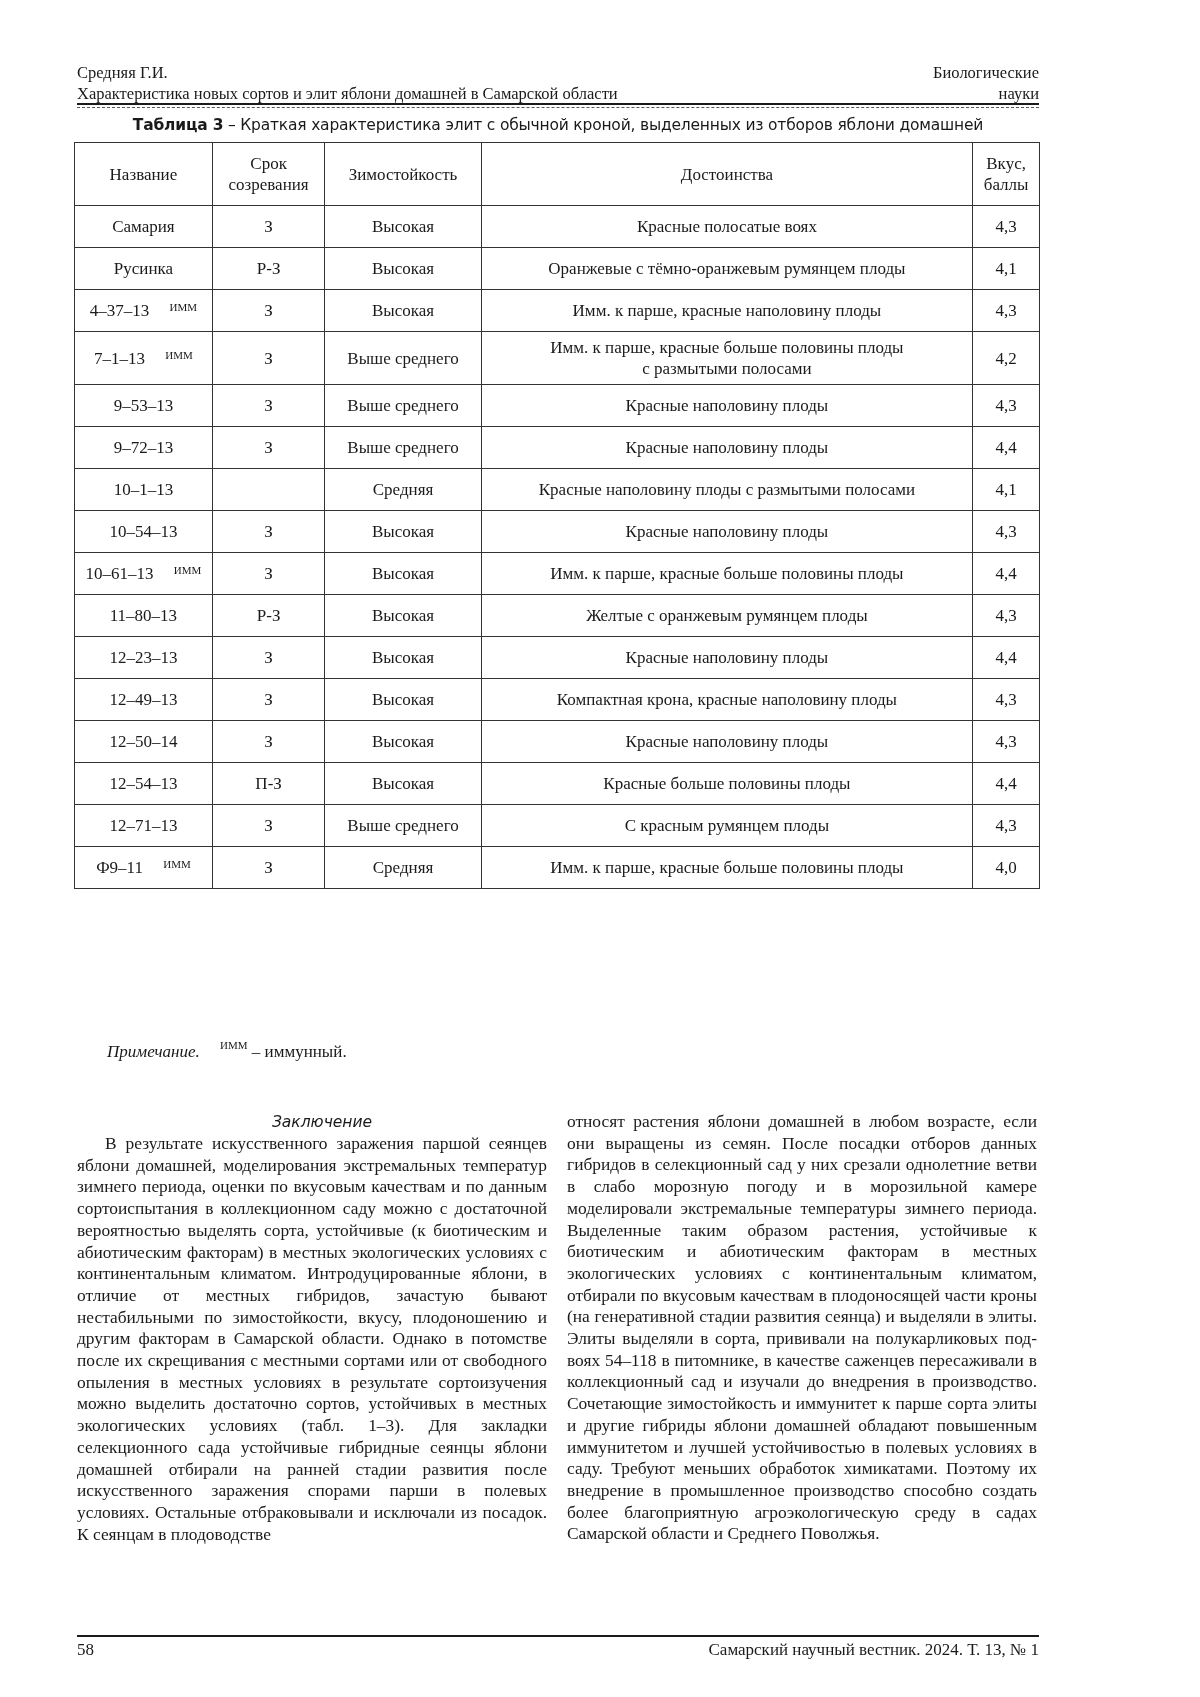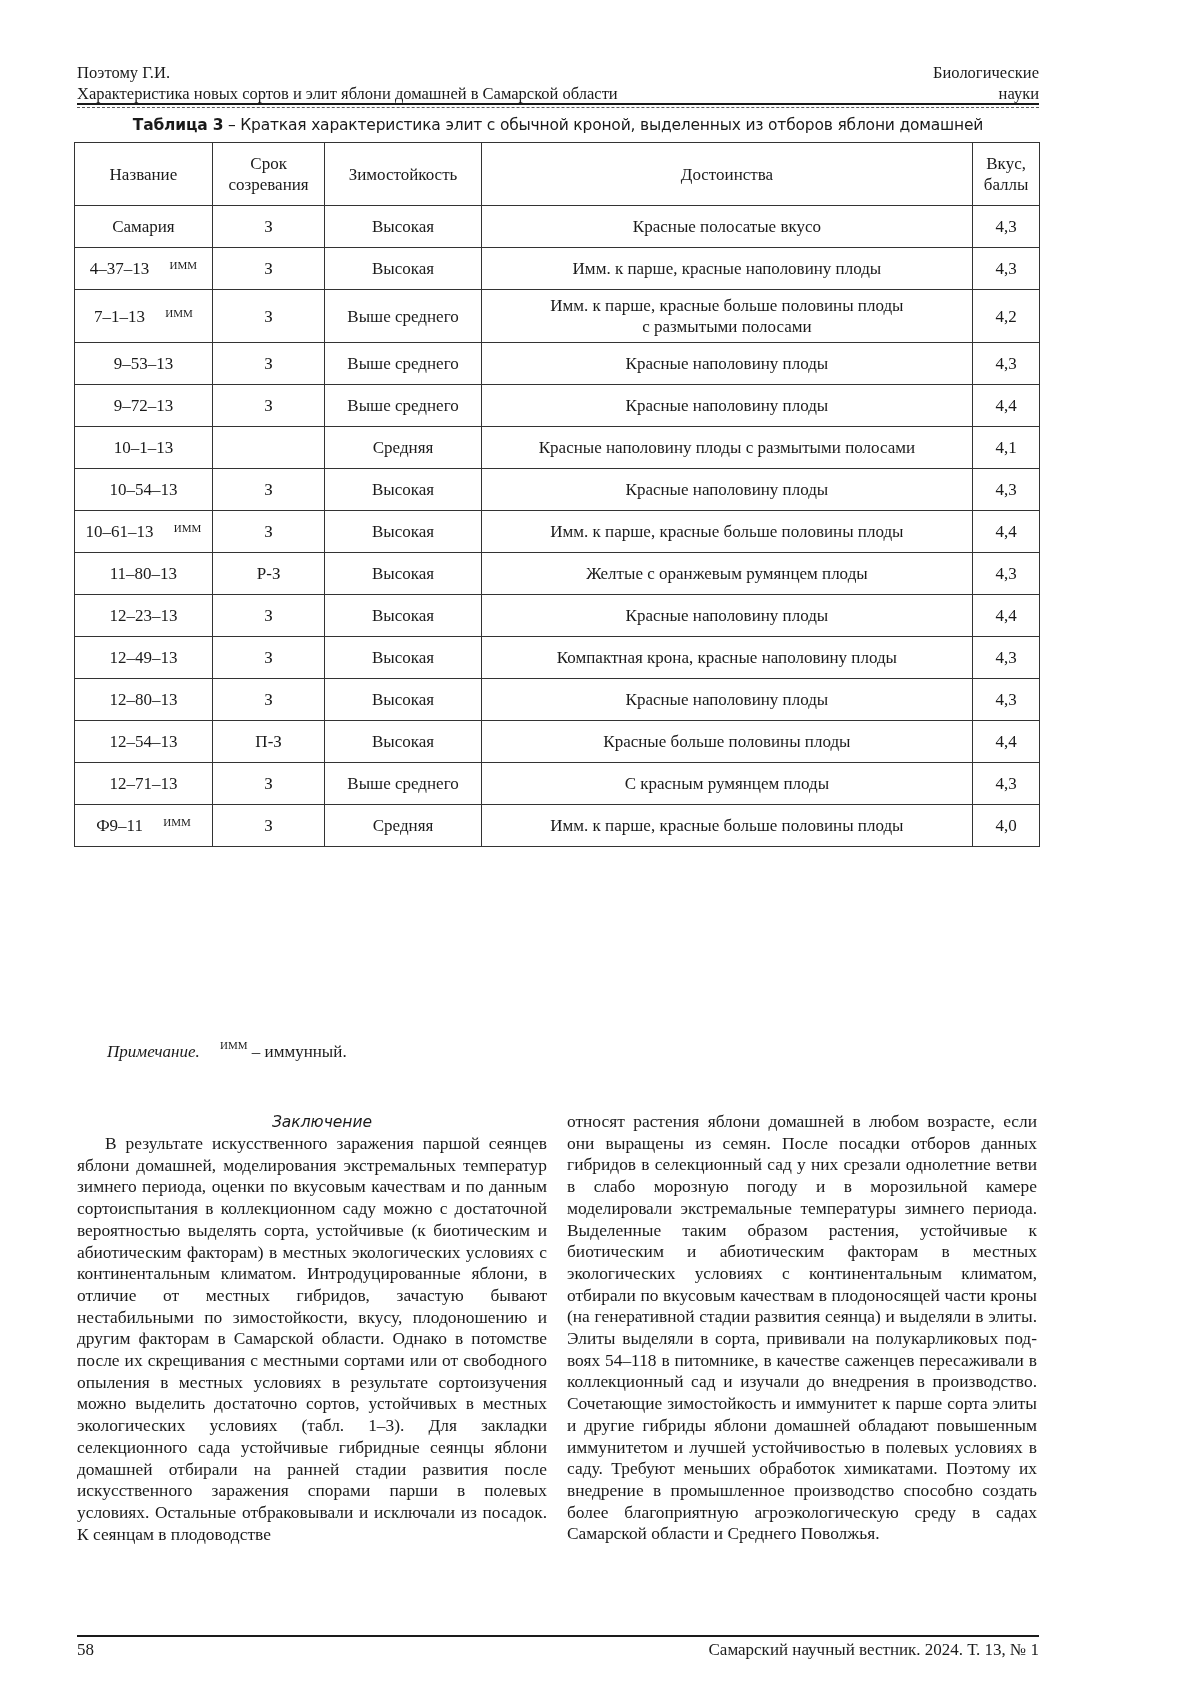--- a/index.html
+++ b/index.html
@@ -57,21 +57,21 @@
   .foot .pg { position: absolute; left: 0; }
   .foot .jr { position: absolute; right: 0; }
 </style>
 </head>
 <body>
 
 <div class="page">
 
   <div class="run-head">
     <div class="left">
-      <div>Поэтому Г.И.</div>
+      <div>Средняя Г.И.</div>
       <div>Характеристика новых сортов и элит яблони домашней в Самарской области</div>
     </div>
     <div class="right">
       <div>Биологические</div>
       <div>науки</div>
     </div>
     <div class="head-rule"></div>
     <div class="head-rule2"></div>
   </div>
 
@@ -87,22 +87,29 @@
         <th class="c3">Зимостойкость</th>
         <th class="c4">Достоинства</th>
         <th class="c5">Вкус, баллы</th>
       </tr>
     </thead>
     <tbody id="tbody">
         <tr>
           <td class="c1"><span>Самария</span></td>
           <td class="c2"><span>З</span></td>
           <td class="c3"><span>Высокая</span></td>
-          <td class="c4"><span>Красные полосатые вкусо</span></td>
-          <td class="c5"><span>4,3</span></td>
+          <td class="c4"><span>Красные полосатые воях</span></td>
+          <td class="c5"><span>4,3</span></td>
+        </tr>
+        <tr>
+          <td class="c1"><span>Русинка</span></td>
+          <td class="c2"><span>Р-З</span></td>
+          <td class="c3"><span>Высокая</span></td>
+          <td class="c4"><span>Оранжевые с тёмно-оранжевым румянцем плоды</span></td>
+          <td class="c5"><span>4,1</span></td>
         </tr>
         <tr>
           <td class="c1"><span>4–37–13</span> <sup>ИММ</sup></td>
           <td class="c2"><span>З</span></td>
           <td class="c3"><span>Высокая</span></td>
           <td class="c4"><span>Имм. к парше, красные наполовину плоды</span></td>
           <td class="c5"><span>4,3</span></td>
         </tr>
         <tr class="tall">
           <td class="c1"><span>7–1–13</span> <sup>ИММ</sup></td>
@@ -161,21 +168,21 @@
           <td class="c5"><span>4,4</span></td>
         </tr>
         <tr>
           <td class="c1"><span>12–49–13</span></td>
           <td class="c2"><span>З</span></td>
           <td class="c3"><span>Высокая</span></td>
           <td class="c4"><span>Компактная крона, красные наполовину плоды</span></td>
           <td class="c5"><span>4,3</span></td>
         </tr>
         <tr>
-          <td class="c1"><span>12–80–13</span></td>
+          <td class="c1"><span>12–50–14</span></td>
           <td class="c2"><span>З</span></td>
           <td class="c3"><span>Высокая</span></td>
           <td class="c4"><span>Красные наполовину плоды</span></td>
           <td class="c5"><span>4,3</span></td>
         </tr>
         <tr>
           <td class="c1"><span>12–54–13</span></td>
           <td class="c2"><span>П-З</span></td>
           <td class="c3"><span>Высокая</span></td>
           <td class="c4"><span>Красные больше половины плоды</span></td>

